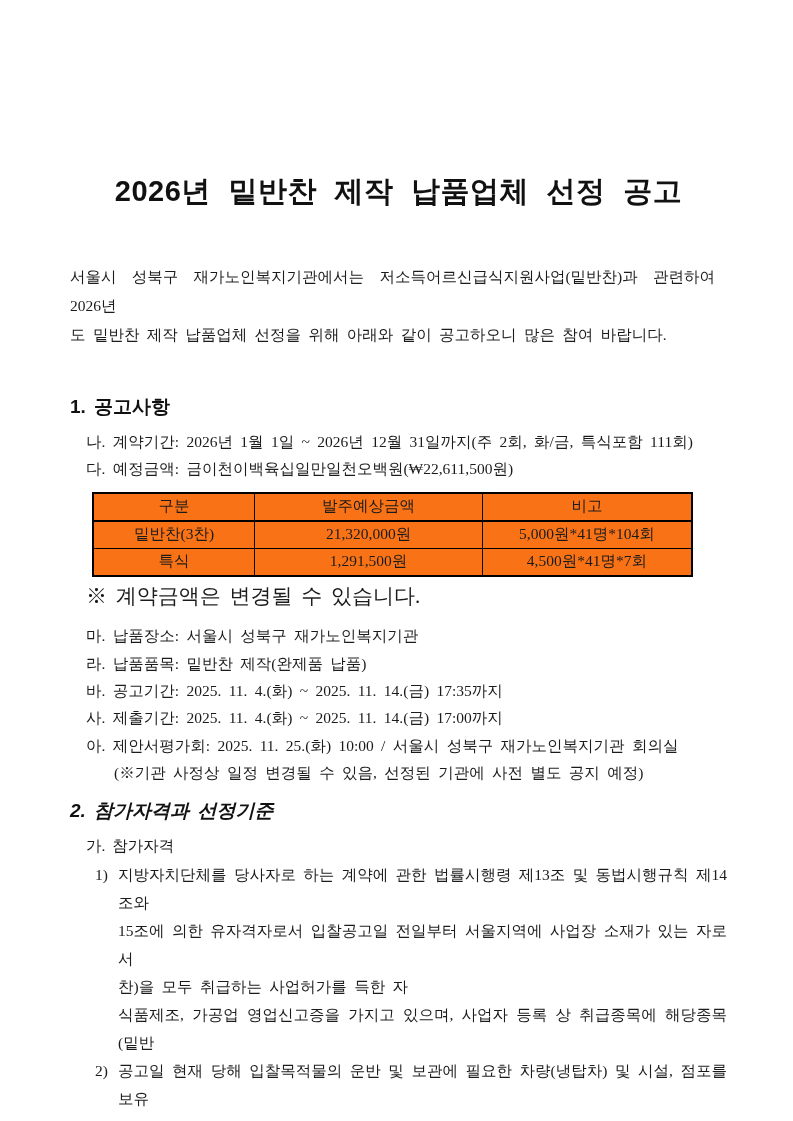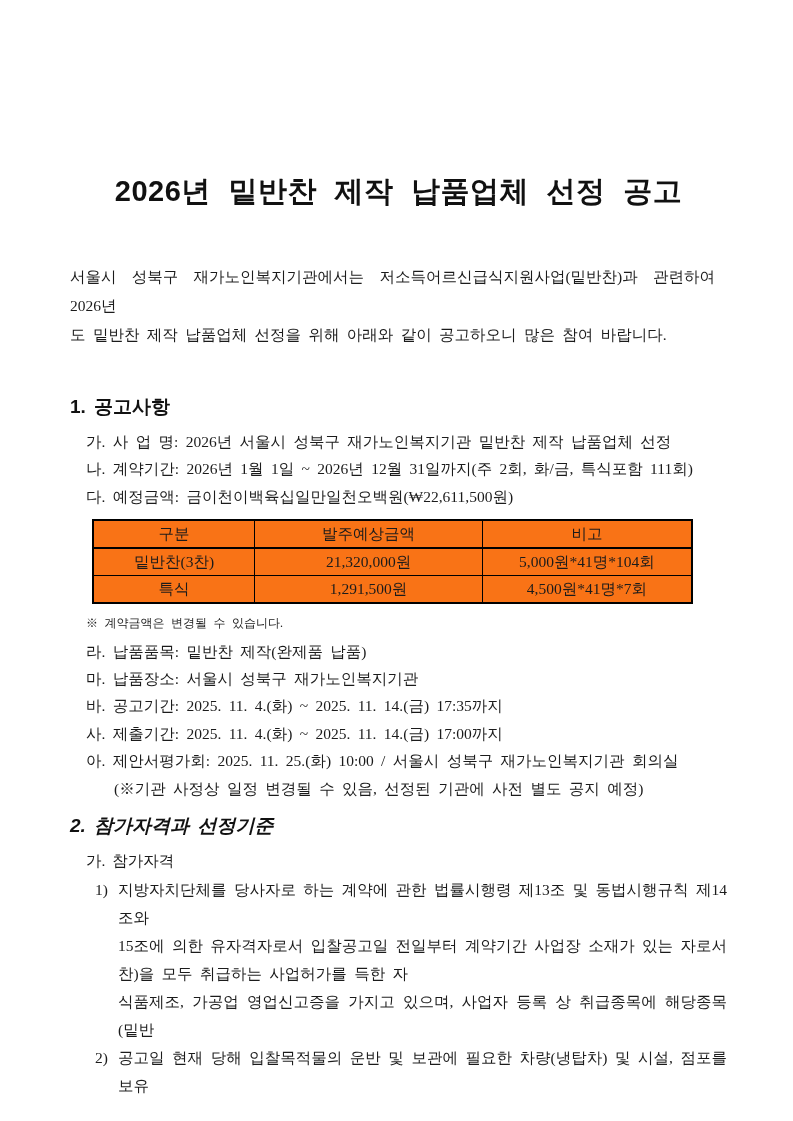--- a/index.html
+++ b/index.html
@@ -91,23 +91,23 @@
     padding: 0 4px;
     background: #f97316;
   }
   table.order-table { border: 2px solid #000; }
   table.order-table thead th { border-bottom: 2px solid #000; }
   table.order-table tbody tr + tr td { border-top: 1px solid #84cc16; }
   .col-gubun  { width: 27%; }
   .col-amount { width: 38%; }
   .col-bigo   { width: 35%; }
   .table-note {
-    margin: 6px 0 0 0;
+    margin: 6px 0 12px 0;
     padding-left: 16px;
-    font-size: 12px;
+    font-size: 21px;
     line-height: 27.4px;
     word-spacing: 3.5px;
   }
   .sub-heading {
     margin: 10px 0 0 0;
     padding-left: 16px;
     font-size: 15.5px;
     line-height: 26px;
     word-spacing: 3px;
   }
@@ -139,21 +139,20 @@
   <h1 class="title">2026년 밑반찬 제작 납품업체 선정 공고</h1>
 
   <div class="intro">
     <div class="line fill">서울시 성북구 재가노인복지기관에서는 저소득어르신급식지원사업(밑반찬)과 관련하여 2026년</div>
     <div class="line">도 밑반찬 제작 납품업체 선정을 위해 아래와 같이 공고하오니 많은 참여 바랍니다.</div>
   </div>
 
   <h2 class="sec-heading">1. 공고사항</h2>
 
   <div class="item-list">
-    <p>가. 사 업 명: 2026년 서울시 성북구 재가노인복지기관 밑반찬 제작 납품업체 선정</p>
     <p>나. 계약기간: 2026년 1월 1일 ~ 2026년 12월 31일까지(주 2회, 화/금, 특식포함 111회)</p>
     <p>다. 예정금액: 금이천이백육십일만일천오백원(₩22,611,500원)</p>
   </div>
 
   <table class="order-table">
     <colgroup>
       <col class="col-gubun">
       <col class="col-amount">
       <col class="col-bigo">
     </colgroup>
@@ -174,39 +173,39 @@
         <td>특식</td>
         <td>1,291,500원</td>
         <td>4,500원*41명*7회</td>
       </tr>
     </tbody>
   </table>
 
   <p class="table-note">※ 계약금액은 변경될 수 있습니다.</p>
 
   <div class="item-list" style="margin-top:0;">
+    <p>마. 납품장소: 서울시 성북구 재가노인복지기관</p>
     <p>라. 납품품목: 밑반찬 제작(완제품 납품)</p>
-    <p>마. 납품장소: 서울시 성북구 재가노인복지기관</p>
     <p>바. 공고기간: 2025. 11. 4.(화) ~ 2025. 11. 14.(금) 17:35까지</p>
     <p>사. 제출기간: 2025. 11. 4.(화) ~ 2025. 11. 14.(금) 17:00까지</p>
     <p>아. 제안서평가회: 2025. 11. 25.(화) 10:00 / 서울시 성북구 재가노인복지기관 회의실</p>
     <p class="indent-more">(※기관 사정상 일정 변경될 수 있음, 선정된 기관에 사전 별도 공지 예정)</p>
   </div>
 
   <h2 class="sec-heading second">2. 참가자격과 선정기준</h2>
 
   <p class="sub-heading">가. 참가자격</p>
 
   <div class="qual-list">
 
     <div class="qual-item">
       <span class="marker">1)</span>
       <div class="text">
         <p class="line fill">지방자치단체를 당사자로 하는 계약에 관한 법률시행령 제13조 및 동법시행규칙 제14조와</p>
-        <p class="line fill">15조에 의한 유자격자로서 입찰공고일 전일부터 계약기간 사업장 소재가 있는 자로서</p>
+        <p class="line fill">15조에 의한 유자격자로서 입찰공고일 전일부터 서울지역에 사업장 소재가 있는 자로서</p>
         <p class="line">찬)을 모두 취급하는 사업허가를 득한 자</p>
         <p class="line fill">식품제조, 가공업 영업신고증을 가지고 있으며, 사업자 등록 상 취급종목에 해당종목(밑반</p>
       </div>
     </div>
 
     <div class="qual-item">
       <span class="marker">2)</span>
       <div class="text">
         <p class="line fill">공고일 현재 당해 입찰목적물의 운반 및 보관에 필요한 차량(냉탑차) 및 시설, 점포를 보유</p>
 

